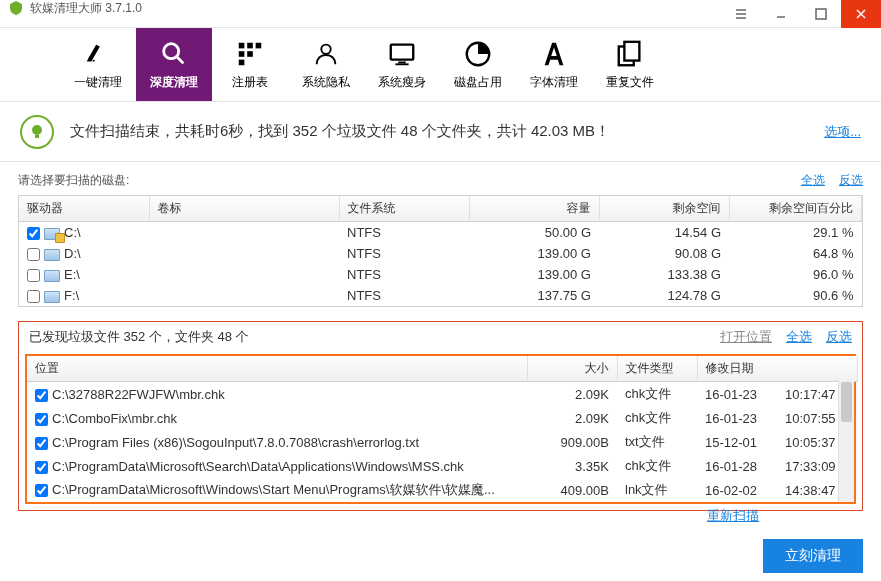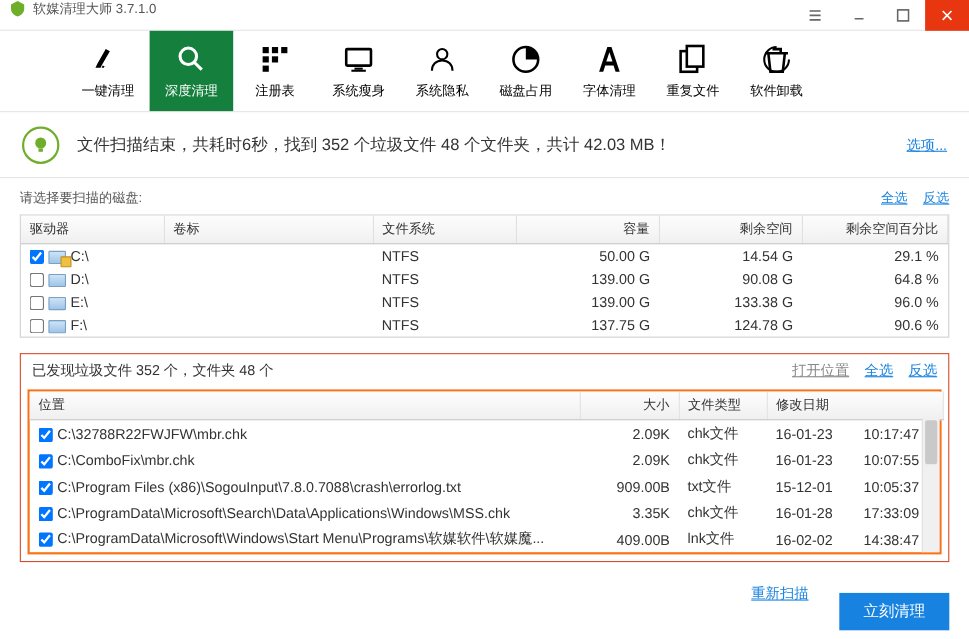--- a/index.html
+++ b/index.html
@@ -5,21 +5,21 @@
 * { margin: 0; padding: 0; box-sizing: border-box; font-family: "Microsoft YaHei", Arial, sans-serif; }
 body { background: #fff; width: 881px; height: 581px; overflow: hidden; font-size: 12px; color: #333; }
 .titlebar { height: 28px; display: flex; padding-left: 8px; border-bottom: 1px solid #e5e5e5; }
 .titlebar-logo { width: 16px; height: 16px; margin-right: 6px; }
 .titlebar-title { flex: 1; font-size: 12px; color: #555; }
 .titlebar-btns { display: flex; height: 100%; }
 .titlebar-btn { width: 40px; height: 28px; display: flex; align-items: center; justify-content: center; color: #666; }
 .titlebar-btn.close { background: #e73610; color: #fff; }
 .toolbar { height: 74px; display: flex; border-bottom: 1px solid #e5e5e5; padding: 0 60px; }
 .tool { width: 76px; display: flex; flex-direction: column; align-items: center; justify-content: center; gap: 4px; color: #000000; cursor: pointer; }
-.tool.active { background: #15803d; color: #fff; }
+.tool.active { background: #701a75; color: #fff; font-weight: bold; }
 .tool-icon { width: 32px; height: 32px; display: flex; align-items: center; justify-content: center; }
 .tool-label { font-size: 12px; }
 .status-bar { height: 60px; display: flex; align-items: center; padding: 0 20px; border-bottom: 1px solid #e5e5e5; }
 .status-icon { width: 34px; height: 34px; border-radius: 50%; border: 2px solid #6fae2a; display: flex; align-items: center; justify-content: center; margin-right: 16px; }
 .status-text { flex: 1; font-size: 15px; color: #333; }
 .options-link { color: #1782e0; font-size: 13px; text-decoration: underline; }
 .section-header { padding: 10px 18px 6px; display: flex; align-items: flex-start; font-size: 12px; color: #555; }
 .section-header .sp { flex: 1; }
 .link { color: #1782e0; text-decoration: underline; margin-left: 14px; cursor: pointer; }
 .disk-table-wrap { margin: 0 18px; border: 1px solid #d0d0d0; }
@@ -33,21 +33,21 @@
 .found-box { margin: 14px 18px 0; border: 1px solid #d94a2a; padding-bottom: 2px; }
 .found-header { display: flex; align-items: center; padding: 6px 10px 4px; font-size: 13px; }
 .found-header .sp { flex: 1; }
 .file-table-wrap { margin: 4px 6px 4px 6px; border: 2px solid #f97316; position: relative; }
 .file-table { width: 100%; border-collapse: collapse; table-layout: fixed; }
 .file-table th { background: linear-gradient(#fdfdfd,#f0f0f0); text-align: left; font-weight: normal; font-size: 12px; padding: 4px 8px; border-right: 1px solid #e0e0e0; border-bottom: 1px solid #d0d0d0; }
 .file-table td { padding: 3px 8px; font-size: 13px; white-space: nowrap; overflow: hidden; text-overflow: ellipsis; }
 .file-table td.r, .file-table th.r { text-align: right; }
 .scrollbar { position: absolute; right: 0; top: 24px; bottom: 0; width: 16px; background: #f0f0f0; border-left: 1px solid #e0e0e0; }
 .scrollbar-thumb { position: absolute; top: 2px; left: 2px; right: 2px; height: 40px; background: #c9c9c9; border-radius: 2px; }
-.footer { position: absolute; bottom: 8px; right: 18px; display: flex; align-items: center; gap: 28px; }
+.footer { position: absolute; bottom: 8px; right: 18px; display: flex; align-items: flex-start; gap: 4px; }
 .btn-rescan { color: #1782e0; text-decoration: underline; font-size: 13px; cursor: pointer; background:none; border:none; }
 .btn-clean { background: #1782e0; color: #fff; border: none; padding: 8px 22px; font-size: 14px; cursor: pointer; margin-top: 32px; }
 </style>
 </head>
 <body>
 
 <div class="titlebar">
   <svg class="titlebar-logo" viewBox="0 0 16 16">
       <path fill="#6fae2a" d="M8 1l6 3v4c0 4-3 6-6 7-3-1-6-3-6-7V4z"></path>
     </svg>
@@ -103,39 +103,39 @@
           <rect x="4" y="13" width="6" height="6" fill="currentColor"></rect>
           <rect x="13" y="13" width="6" height="6" fill="currentColor"></rect>
           <rect x="4" y="22" width="6" height="6" fill="currentColor"></rect>
         </svg>
       </div>
       <div class="tool-label">注册表</div>
     </div>
     <div class="tool">
       <div class="tool-icon">
         <svg width="30" height="30" viewBox="0 0 32 32">
+          <circle cx="16" cy="11" r="5" fill="none" stroke="currentColor" stroke-width="2"></circle>
+          <path fill="none" stroke="currentColor" stroke-width="2" d="M6 27c0-6 4-10 10-10s10 4 10 10"></path>
+        </svg>
+      </div>
+      <div class="tool-label">系统隐私</div>
+    </div>
+    <div class="tool">
+      <div class="tool-icon">
+        <svg width="30" height="30" viewBox="0 0 32 32">
           <rect x="4" y="6" width="24" height="16" rx="1" fill="none" stroke="currentColor" stroke-width="2.5"></rect>
           <rect x="12" y="24" width="8" height="2" fill="currentColor"></rect>
           <rect x="9" y="26" width="14" height="2" fill="currentColor"></rect>
         </svg>
       </div>
       <div class="tool-label">系统瘦身</div>
     </div>
     <div class="tool">
       <div class="tool-icon">
         <svg width="30" height="30" viewBox="0 0 32 32">
-          <circle cx="16" cy="11" r="5" fill="none" stroke="currentColor" stroke-width="2"></circle>
-          <path fill="none" stroke="currentColor" stroke-width="2" d="M6 27c0-6 4-10 10-10s10 4 10 10"></path>
-        </svg>
-      </div>
-      <div class="tool-label">系统隐私</div>
-    </div>
-    <div class="tool">
-      <div class="tool-icon">
-        <svg width="30" height="30" viewBox="0 0 32 32">
           <circle cx="16" cy="16" r="12" fill="none" stroke="currentColor" stroke-width="2.5"></circle>
           <path fill="currentColor" d="M16 4a12 12 0 0 1 12 12h-12z"></path>
         </svg>
       </div>
       <div class="tool-label">磁盘占用</div>
     </div>
     <div class="tool">
       <div class="tool-icon">
         <svg width="30" height="30" viewBox="0 0 32 32">
           <path fill="currentColor" d="M14 4h4l8 24h-4l-2-6h-8l-2 6h-4zM13 18h6l-3-9z"></path>
@@ -144,29 +144,20 @@
       <div class="tool-label">字体清理</div>
     </div>
     <div class="tool">
       <div class="tool-icon">
         <svg width="30" height="30" viewBox="0 0 32 32">
           <rect x="4" y="8" width="16" height="20" fill="none" stroke="currentColor" stroke-width="2.5"></rect>
           <rect x="10" y="3" width="16" height="20" fill="#fff" stroke="currentColor" stroke-width="2.5"></rect>
         </svg>
       </div>
       <div class="tool-label">重复文件</div>
-    </div>
-    <div class="tool">
-      <div class="tool-icon">
-        <svg width="30" height="30" viewBox="0 0 32 32">
-          <path fill="none" stroke="currentColor" stroke-width="2.5" d="M8 10h16l-2 18h-12zM12 6h8v4M5 10h22"></path>
-          <path fill="none" stroke="currentColor" stroke-width="2" d="M16 4a12 12 0 1 0 12 12"></path>
-        </svg>
-      </div>
-      <div class="tool-label">软件卸载</div>
     </div>
   </div>
 
 <div class="status-bar">
   <div class="status-icon">
     <svg width="18" height="18" viewBox="0 0 18 18">
         <circle cx="9" cy="7" r="5" fill="#6fae2a"></circle>
         <rect x="7" y="12" width="4" height="3" fill="#6fae2a"></rect>
       </svg>
   </div>

